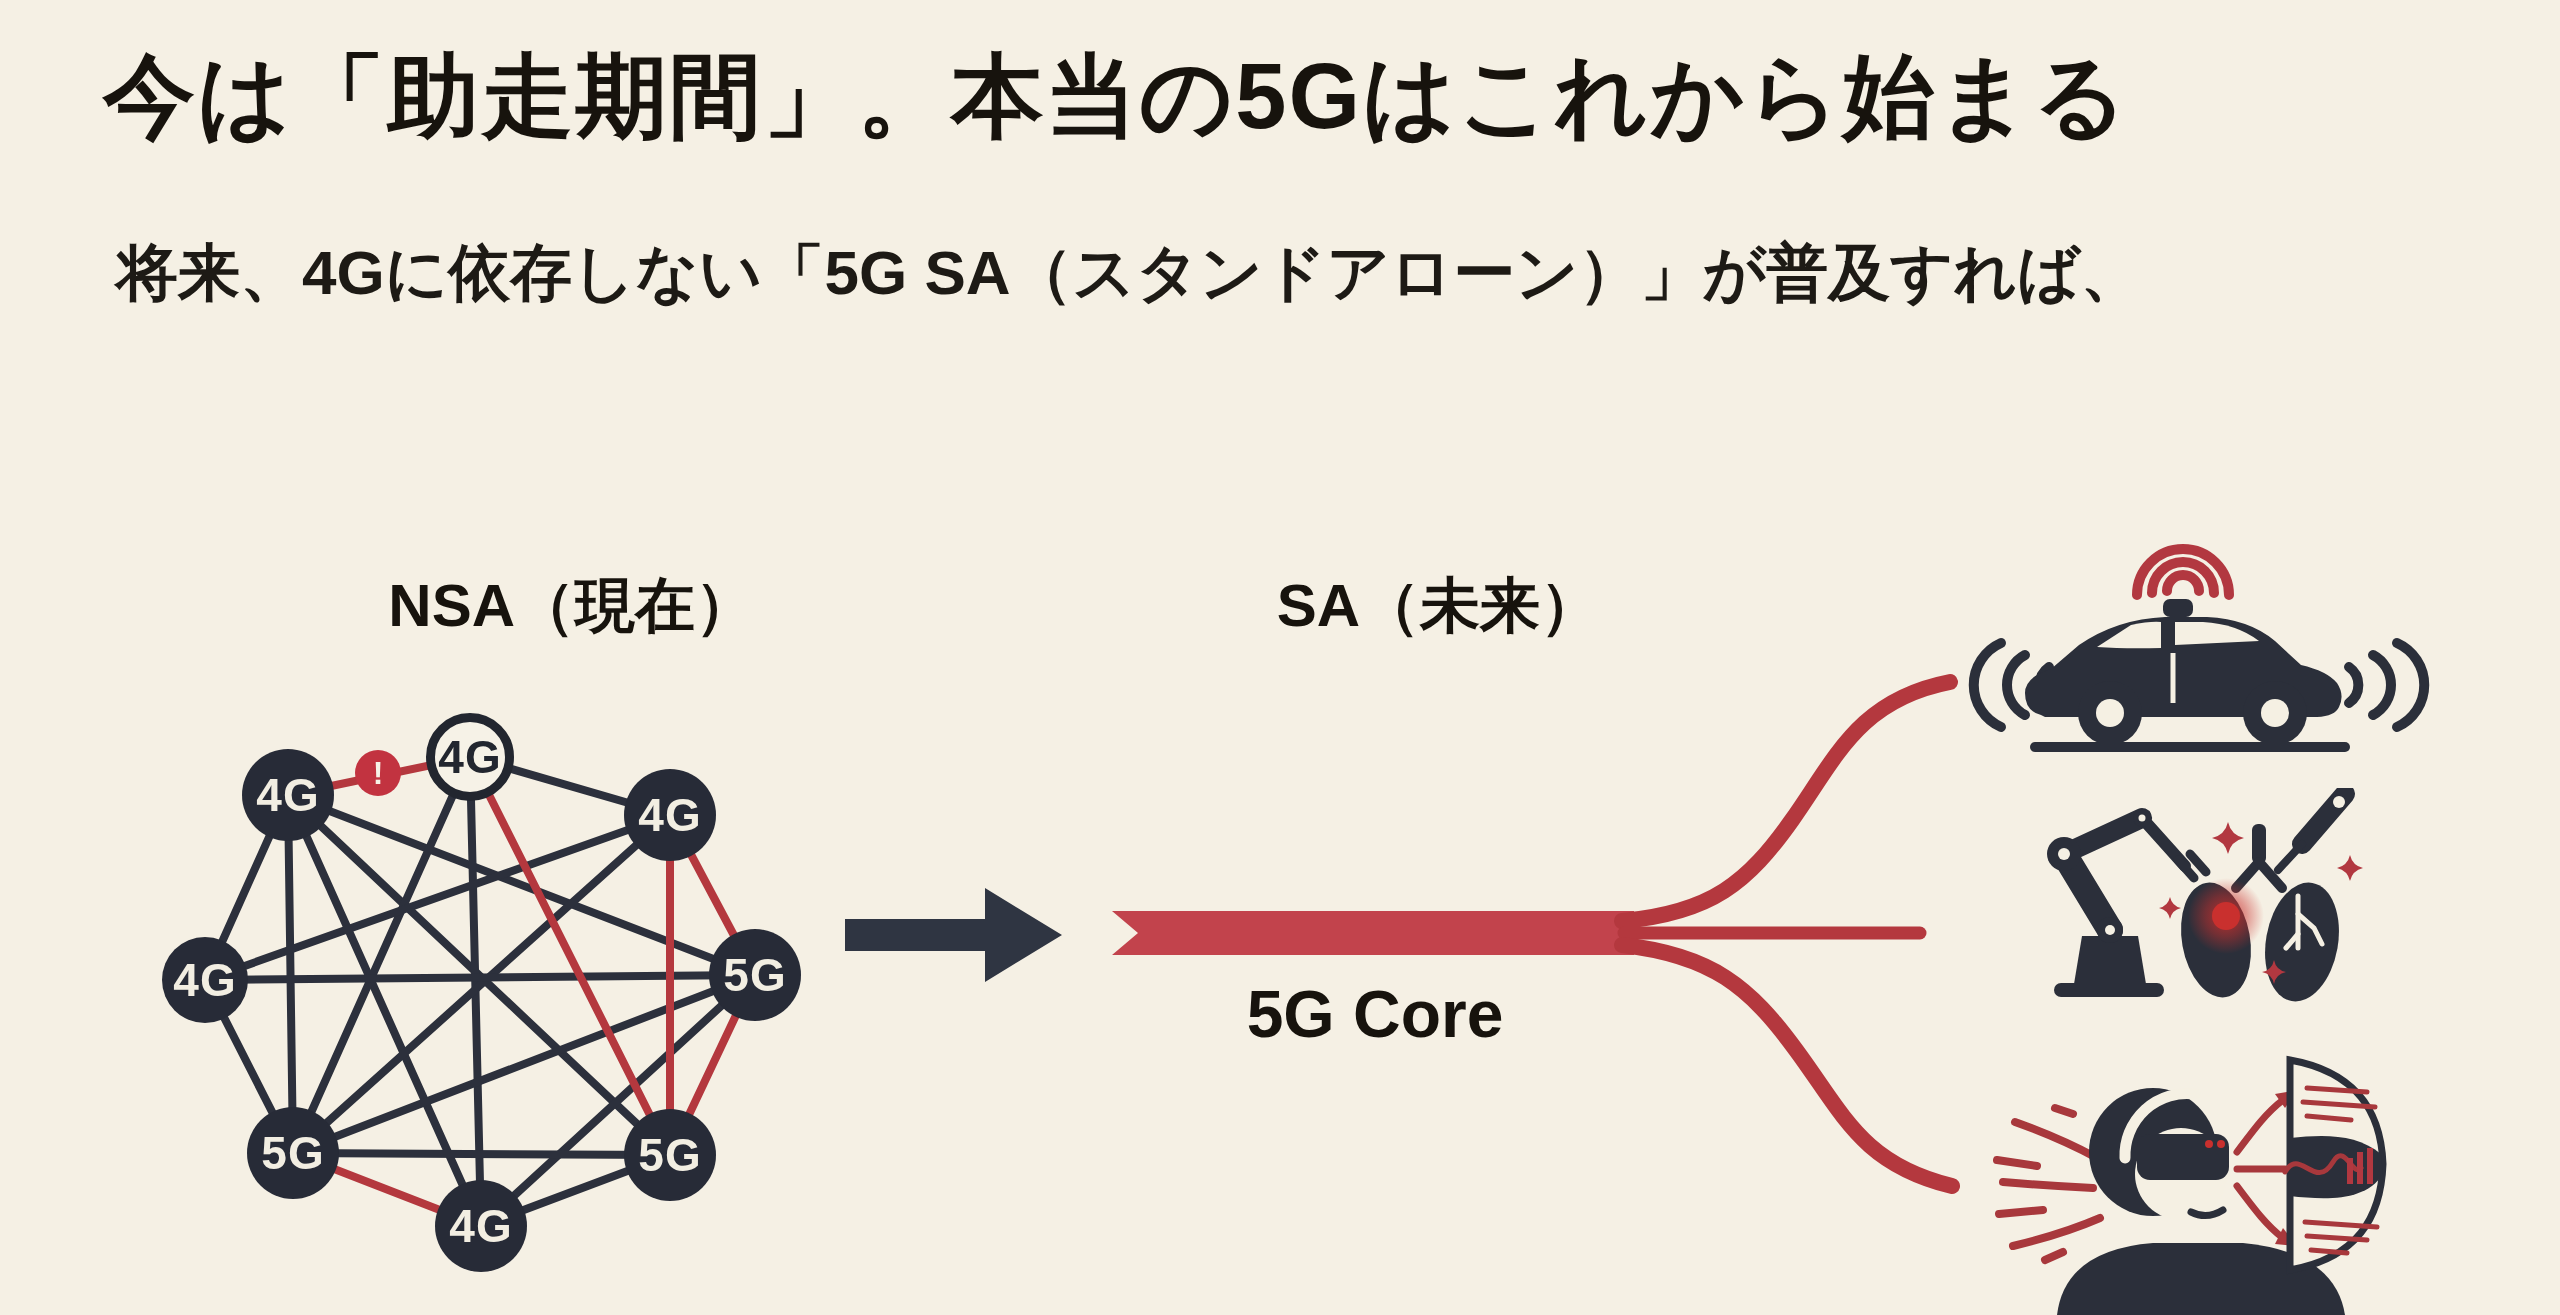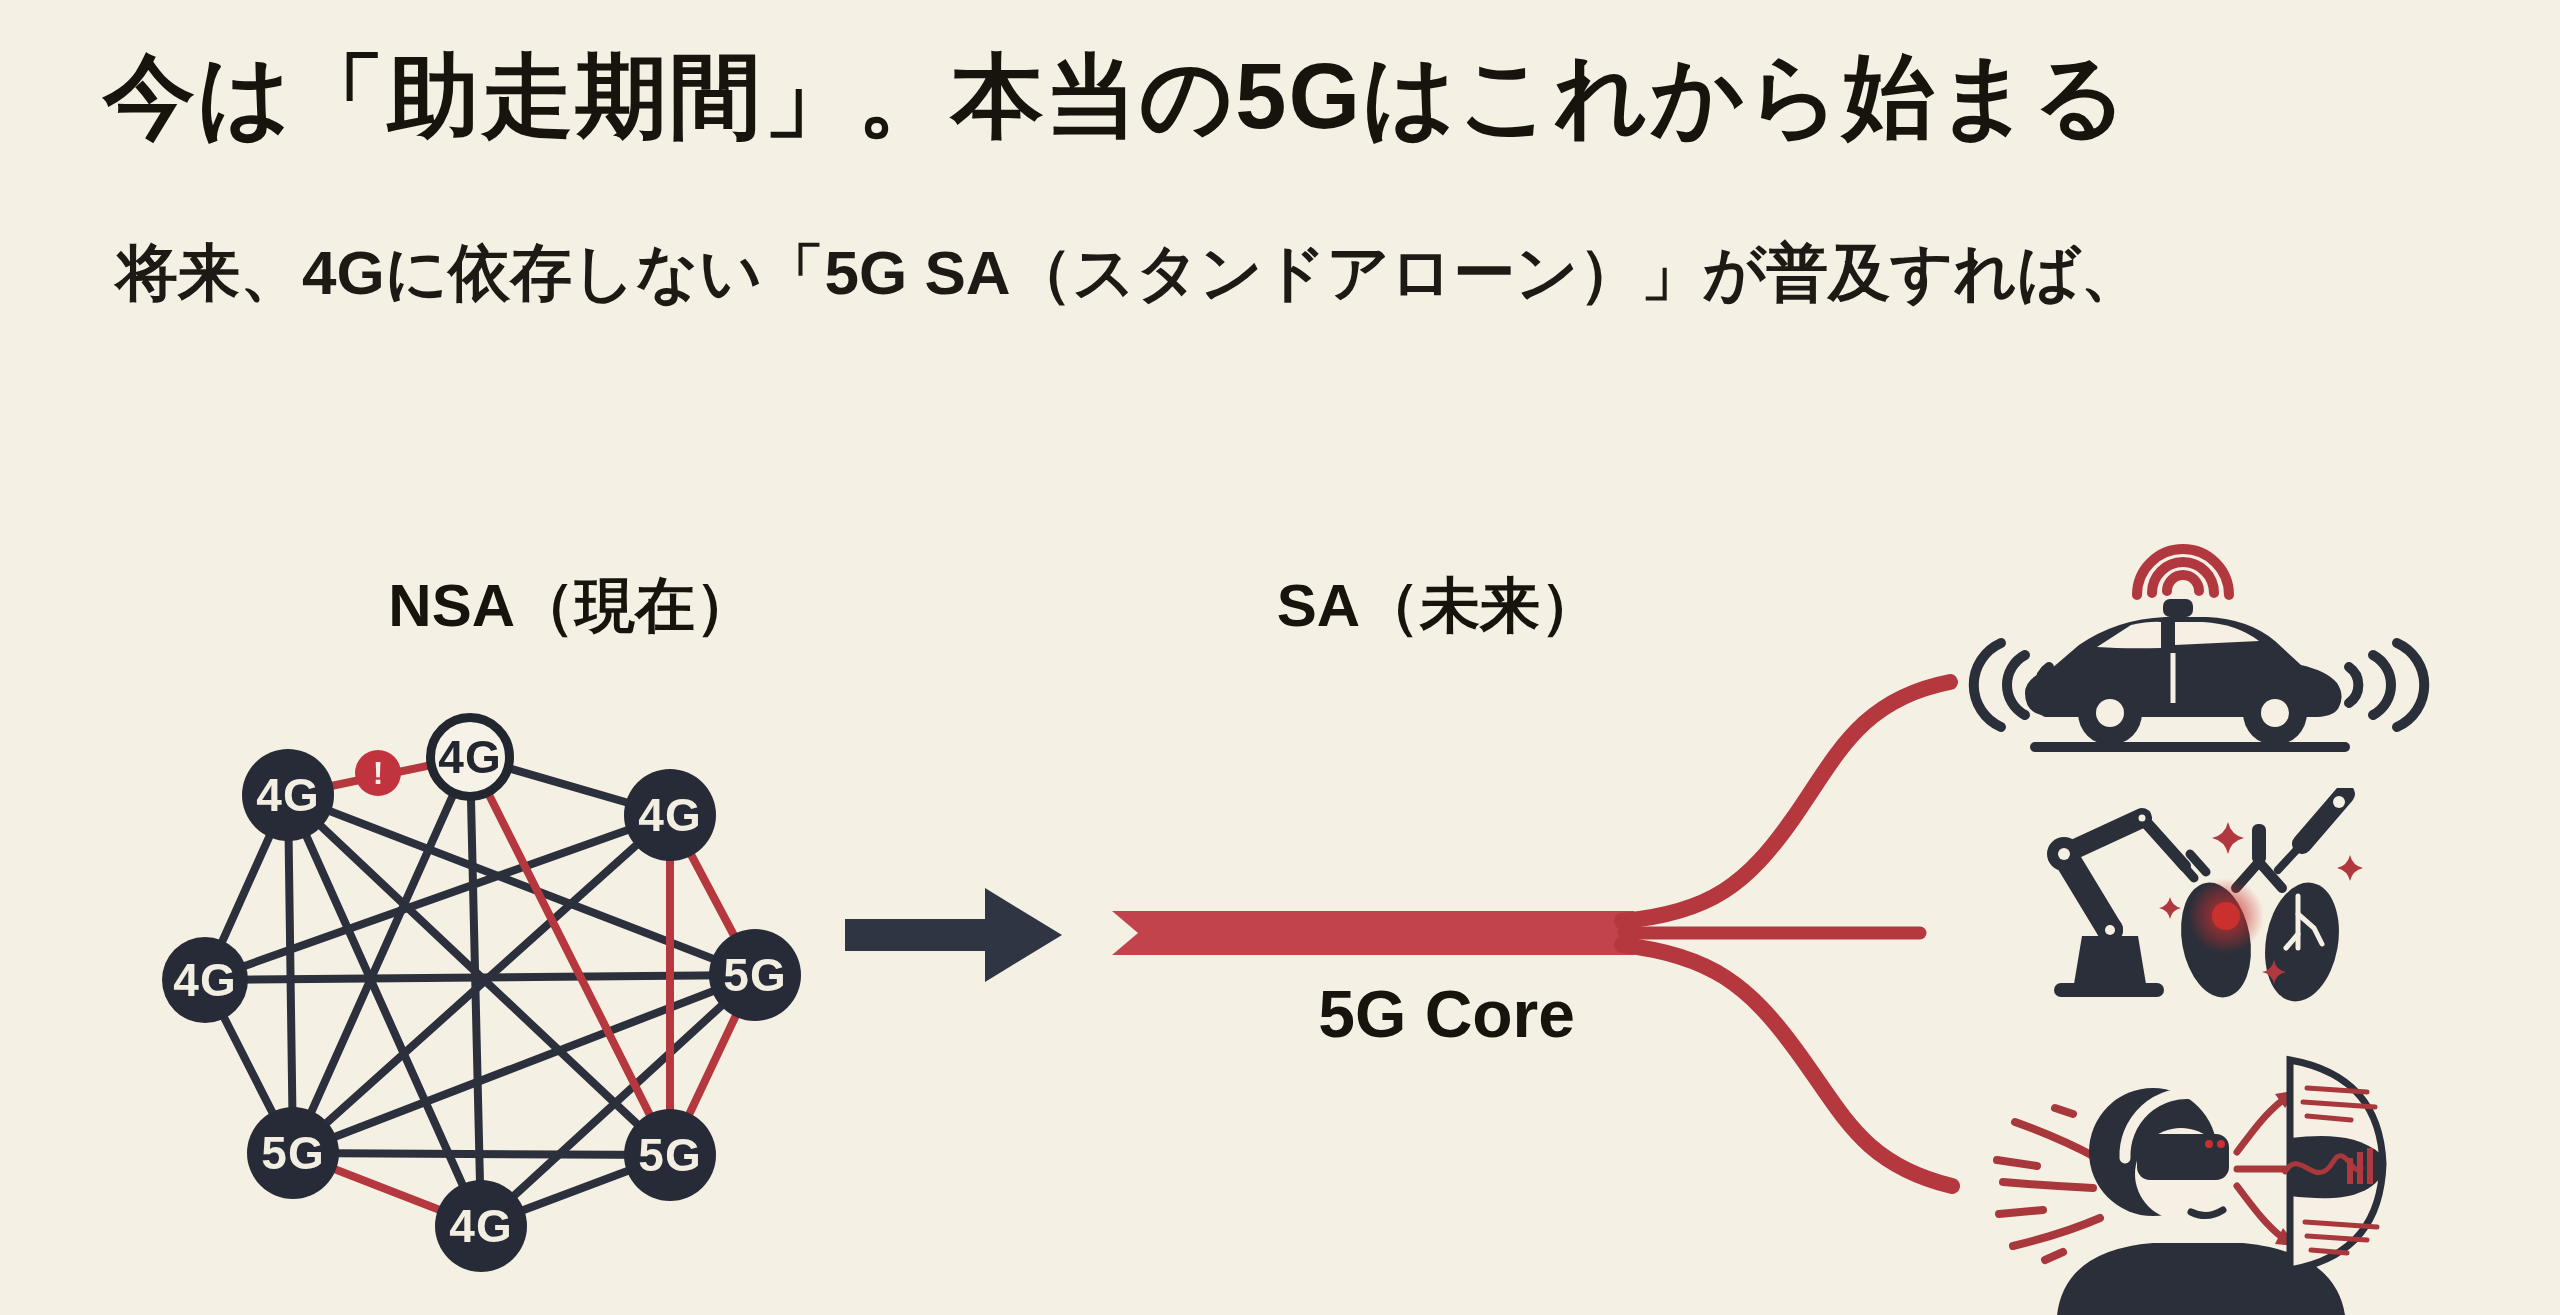--- a/index.html
+++ b/index.html
@@ -20,21 +20,21 @@
     font-size:62px;font-weight:700;color:#1d1a15;
     line-height:122px;white-space:nowrap;margin-left:24px;
   }
   .seclabel{
     font-size:60px;font-weight:800;color:#17130d;
     text-align:right;white-space:nowrap;
   }
   .nsa{left:255px;top:566px;width:500px;}
   .sa{left:1100px;top:566px;width:500px;}
   .core{
-    left:1175px;top:976px;width:400px;text-align:right;
+    left:1175px;top:976px;width:400px;text-align:center;
     font-size:66px;font-weight:800;color:#17130d;white-space:nowrap;
   }
   
   .network{left:140px;top:690px;width:680px;height:610px;}
   .network svg{position:absolute;left:0;top:0;}
   .edge{stroke-linecap:round;}
   .edge.black{stroke:#2c303c;stroke-width:8;}
   .edge.red{stroke:#b4383e;stroke-width:8;}
   .node{
     position:absolute;border-radius:50%;

